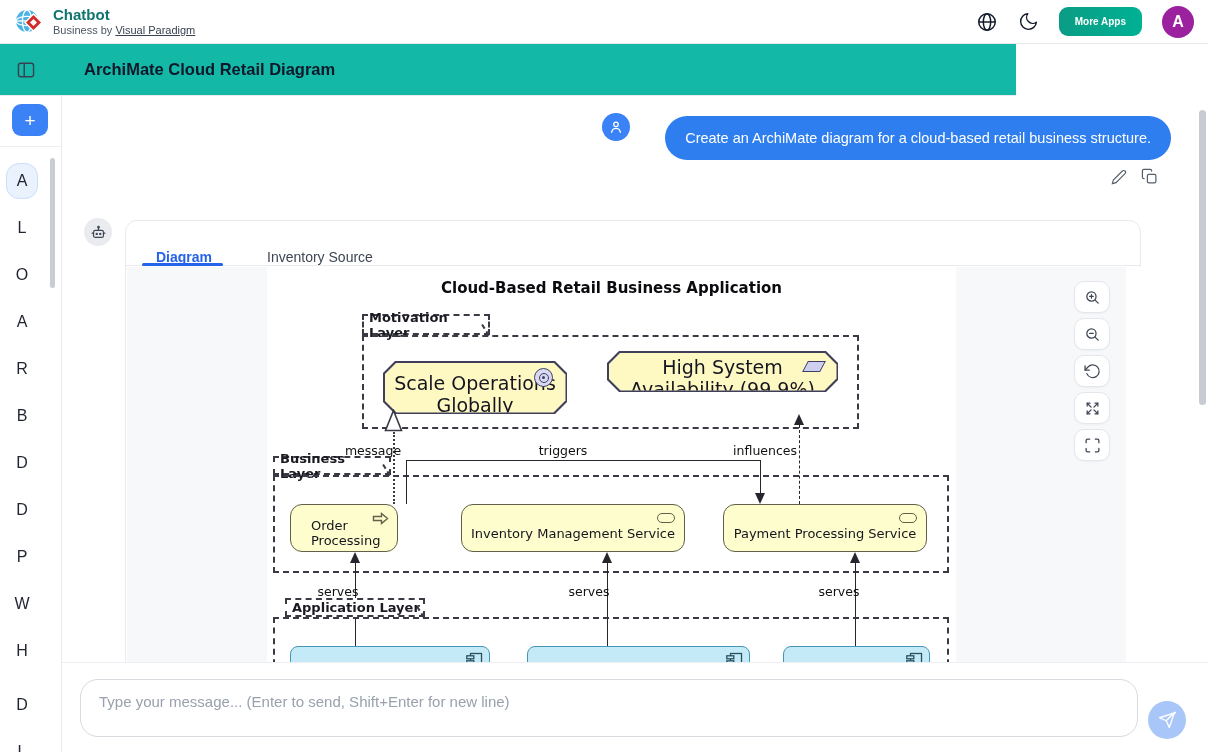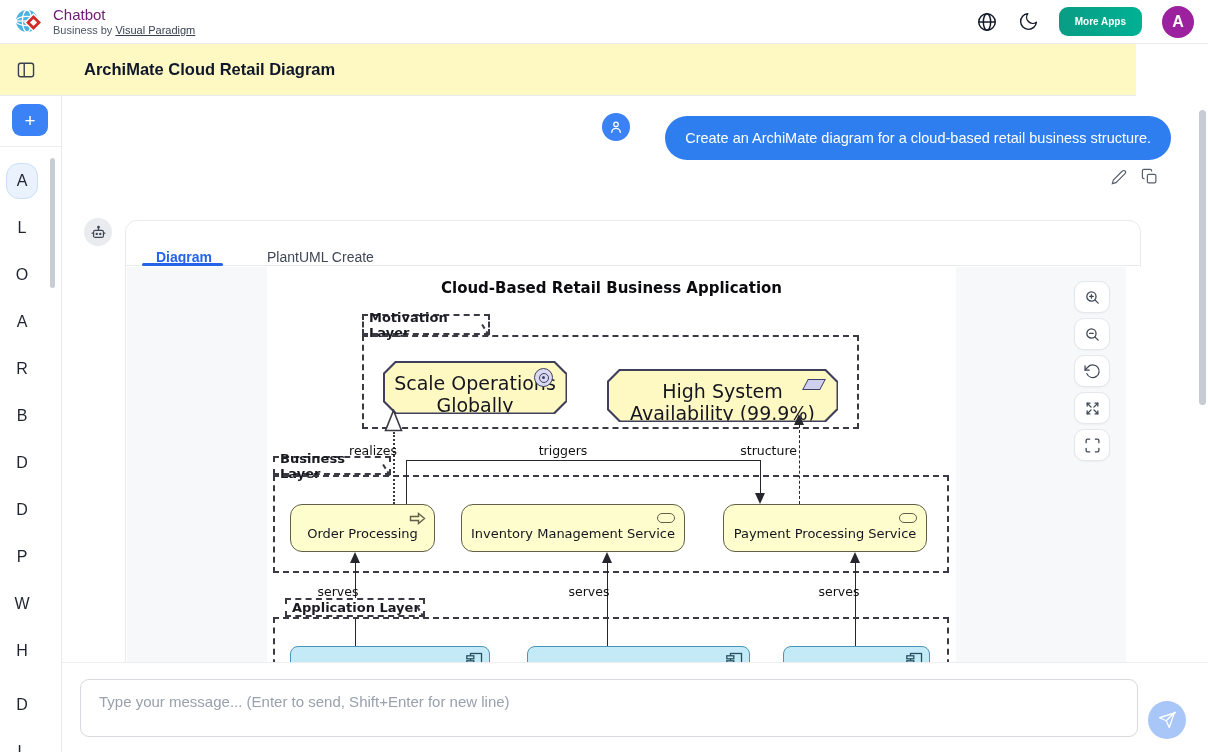--- a/index.html
+++ b/index.html
@@ -4,33 +4,33 @@
 <style>
   * { margin:0; padding:0; box-sizing:border-box; }
   html,body { width:1208px; height:752px; overflow:hidden; background:#fff;
     font-family:"Liberation Sans", sans-serif; }
   .app { position:relative; width:1208px; height:752px; background:#fff; }
 
   
   .top-bar { position:absolute; left:0; top:0; width:1208px; height:44px; background:#fff;
     border-bottom:1px solid #e8eaed; display:flex; align-items:center; padding:0 14px; z-index:40; }
   .brand { display:flex; align-items:center; gap:9px; }
-  .brand-text .t1 { font-size:15px; font-weight:400; color:#701a75; line-height:1.15; }
+  .brand-text .t1 { font-size:15px; font-weight:700; color:#0f766e; line-height:1.15; }
   .brand-text .t2 { font-size:11px; color:#4b5563; line-height:1.2; }
   .brand-text .t2 a { color:#374151; text-decoration:underline; }
   .top-right { margin-left:auto; display:flex; align-items:center; gap:20px; }
   .icon-btn { background:none; border:none; cursor:pointer; display:flex; align-items:center; justify-content:center; padding:0; }
   .more-apps { border:none; cursor:pointer; color:#fff; font-weight:700; font-size:10px;
     padding:9px 16px; border-radius:9px; background:linear-gradient(90deg,#0a9c84,#00b194);
     font-family:"Liberation Sans", sans-serif; }
   .avatar { width:32px; height:32px; border-radius:50%; background:#9b219f; color:#fff;
     display:flex; align-items:center; justify-content:center; font-weight:700; font-size:16px; cursor:pointer; }
 
   
-  .page-bar { position:absolute; left:0; top:44px; width:1136px; height:52px; background:#fef9c3;
+  .page-bar { position:absolute; left:0; top:44px; width:1016px; height:52px; background:#14b8a6;
     border-bottom:1px solid #e8eaed; display:flex; align-items:center; z-index:30; }
   .panel-toggle { margin-left:17px; background:none; border:none; cursor:pointer; }
   .page-title { margin-left:49px; font-size:16.5px; font-weight:700; color:#0f172a; }
 
   
   .sidebar { position:absolute; left:0; top:96px; width:62px; height:656px; background:#fff;
     border-right:1px solid #e8eaed; z-index:20; }
   .plus-btn { position:absolute; left:12px; top:8px; width:36px; height:32px; border:none; cursor:pointer;
     background:#3b82f6; color:#fff; font-size:19px; border-radius:9px; line-height:1;
     font-family:"Liberation Sans", sans-serif; }
@@ -106,21 +106,21 @@
 
   
   .zoom-controls { position:absolute; left:1012px; top:185px; display:flex; flex-direction:column; gap:5px; }
   .zoom-btn { width:36px; height:32px; background:#fff; border:1px solid #e4e7eb; border-radius:10px;
     display:flex; align-items:center; justify-content:center; cursor:pointer; box-shadow:0 1px 2px rgba(16,24,40,.04); }
 
   
   .composer { position:absolute; left:62px; top:662px; width:1146px; height:90px; background:#fff;
     border-top:1px solid #eceef1; z-index:50; }
   .composer textarea { position:absolute; left:18px; top:16px; width:1058px; height:58px; border:1px solid #d7dade;
-    border-radius:9px; padding:13px 18px; font-size:15px; color:#be185d; resize:none; outline:none;
+    border-radius:18px; padding:13px 18px; font-size:15px; color:#be185d; resize:none; outline:none;
     font-family:"Liberation Sans", sans-serif; }
   .composer textarea::placeholder { color:#99a1ad; }
   .send-btn { position:absolute; left:1086px; top:38px; width:38px; height:38px; border-radius:50%;
     background:#a8c6f8; border:none; display:flex; align-items:center; justify-content:center; cursor:pointer; }
 </style>
 </head>
 <body>
 
 <div class="app">
 
@@ -222,21 +222,21 @@
         <line x1="12" y1="9" x2="12" y2="5.5"></line>
           <circle cx="12" cy="4.5" r="1.1"></circle>
         <line x1="5" y1="13" x2="3" y2="13"></line>
           <line x1="19" y1="13" x2="21" y2="13"></line>
       </svg>
     </div>
 
     <section class="card">
       <div class="tabs">
         <button class="tab active">Diagram</button>
-        <button class="tab inactive">PlantUML Create</button>
+        <button class="tab inactive">Inventory Source</button>
         <div class="tab-underline"></div>
       </div>
 
       <div class="canvas">
         <div class="canvas-gutter"></div>
 
         <div class="dg">
           <div class="dg-title">Cloud-Based Retail Business Application</div>
 
           <div class="grp-label" style="left:95px; top:47px; width:128px; height:21px;">
@@ -247,49 +247,49 @@
 
           <div class="oct" style="left:116px; top:94px; width:184px; height:53px;">
             <div class="oct-b"></div>
             <div class="oct-f">Scale Operations Globally</div>
             <div class="goal-icon">
                 <div class="goal-mid">
                   <div class="goal-dot"></div>
                 </div>
               </div>
           </div>
-          <div class="oct" style="left:340px; top:102px; width:231px; height:53px;">
+          <div class="oct" style="left:340px; top:84px; width:231px; height:41px;">
             <div class="oct-b"></div>
             <div class="oct-f">High System Availability (99.9%)</div>
             <div class="outcome-icon"></div>
           </div>
 
           <svg style="position:absolute; left:117px; top:142px;" width="19" height="23">
             <polygon points="9.5,1.5 17.5,21.5 1.5,21.5" fill="#fff" stroke="#3a3a44" stroke-width="1.6"></polygon>
           </svg>
           <div class="vline-dot" style="left:125.5px; top:165px; height:72px;"></div>
-          <div class="rel-label" style="left:66px; top:176px; width:80px; text-align:center;">realizes</div>
+          <div class="rel-label" style="left:66px; top:176px; width:80px; text-align:center;">message</div>
 
           <div class="grp-label" style="left:6px; top:189px; width:118px; height:19px;">
             <span>Business Layer</span>
             <span class="notch"></span>
           </div>
           <div class="grp-box" style="left:6px; top:208px; width:676px; height:98px;"></div>
 
           <div class="vline-solid" style="left:139px; top:193px; height:44px;"></div>
           <div class="hline-solid" style="left:139px; top:193px; width:355px;"></div>
           <div class="vline-solid" style="left:493px; top:193px; height:34px;"></div>
           <div class="arr-down" style="left:488px; top:226px;"></div>
           <div class="rel-label" style="left:256px; top:176px; width:80px; text-align:center;">triggers</div>
 
           <div class="arr-up" style="left:527px; top:147px;"></div>
           <div class="vline-dash" style="left:532px; top:158px; height:79px;"></div>
-          <div class="rel-label" style="left:450px; top:176px; width:80px; text-align:right;">structure</div>
-
-          <div class="ybox" style="left:23px; width:145px;">
+          <div class="rel-label" style="left:450px; top:176px; width:80px; text-align:right;">influences</div>
+
+          <div class="ybox" style="left:23px; width:108px;padding-left:20px;">
             <span>Order Processing</span>
             <svg class="proc-icon" width="17" height="13" viewBox="0 0 17 13">
               <path d="M1.5 4.5 h8 v-3 l6 5 -6 5 v-3 h-8 z" fill="#fdfdcd" stroke="#60604a" stroke-width="1.4"></path>
             </svg>
           </div>
           <div class="ybox" style="left:194px; width:224px;">
             <span>Inventory Management Service</span>
             <div class="pill-icon"></div>
           </div>
           <div class="ybox" style="left:456px; width:204px;">

